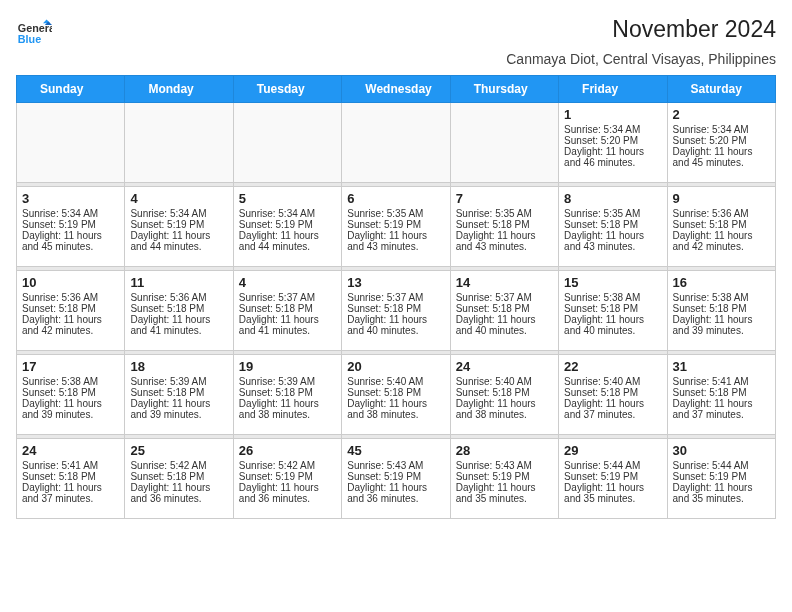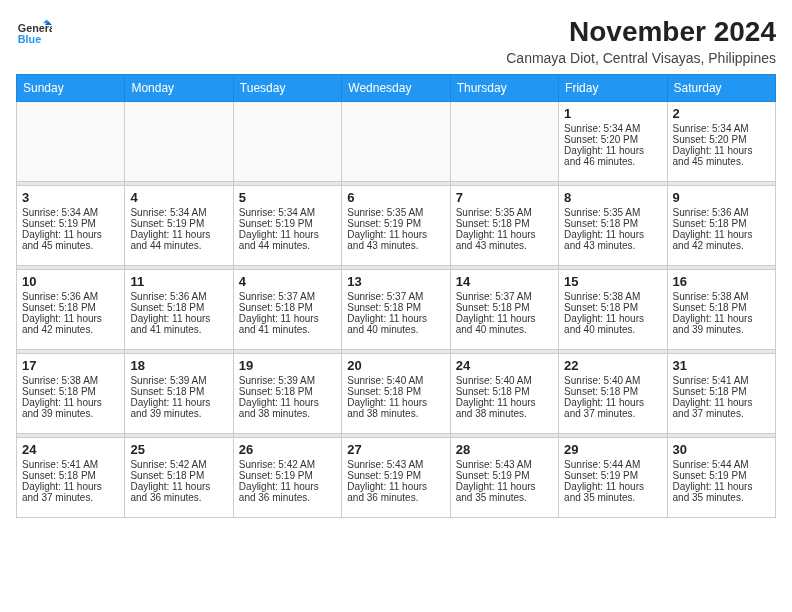--- a/index.html
+++ b/index.html
@@ -22,41 +22,41 @@
       gap: 4px;
     }
     .logo-icon {
       width: 36px;
       height: 36px;
     }
     .title-block {
       text-align: right;
     }
     .month-title {
-      font-size: 28px;
-      font-weight: bold;
+      font-size: 23px;
+      font-weight: normal;
       color: #222;
     }
     .location-title {
       font-size: 14px;
       color: #444;
-      margin-top: 2px;
+      margin-top: 8px;
     }
     .calendar-table {
       width: 100%;
       border-collapse: collapse;
       table-layout: fixed;
     }
     .calendar-table th {
       background: #2196F3;
       color: #fff;
       text-align: left;
-      padding: 6px 6px;
+      padding: 6px 23px;
       font-size: 12px;
-      font-weight: normal;
+      font-weight: bold;
       border: 1px solid #1e87db;
     }
     .calendar-table td {
       border: 1px solid #ccc;
       vertical-align: top;
       padding: 4px 5px;
       font-size: 10px;
       color: #333;
       height: 80px;
       background: #fff;
@@ -309,21 +309,21 @@
           <div>Sunset: 5:18 PM</div>
           <div>Daylight: 11 hours and 36 minutes.</div>
         </td>
         <td>
           <span class="day-number">26</span>
           <div>Sunrise: 5:42 AM</div>
           <div>Sunset: 5:19 PM</div>
           <div>Daylight: 11 hours and 36 minutes.</div>
         </td>
         <td>
-          <span class="day-number">27</span>
+          <span class="day-number">45</span>
           <div>Sunrise: 5:43 AM</div>
           <div>Sunset: 5:19 PM</div>
           <div>Daylight: 11 hours and 36 minutes.</div>
         </td>
         <td>
           <span class="day-number">28</span>
           <div>Sunrise: 5:43 AM</div>
           <div>Sunset: 5:19 PM</div>
           <div>Daylight: 11 hours and 35 minutes.</div>
         </td>

